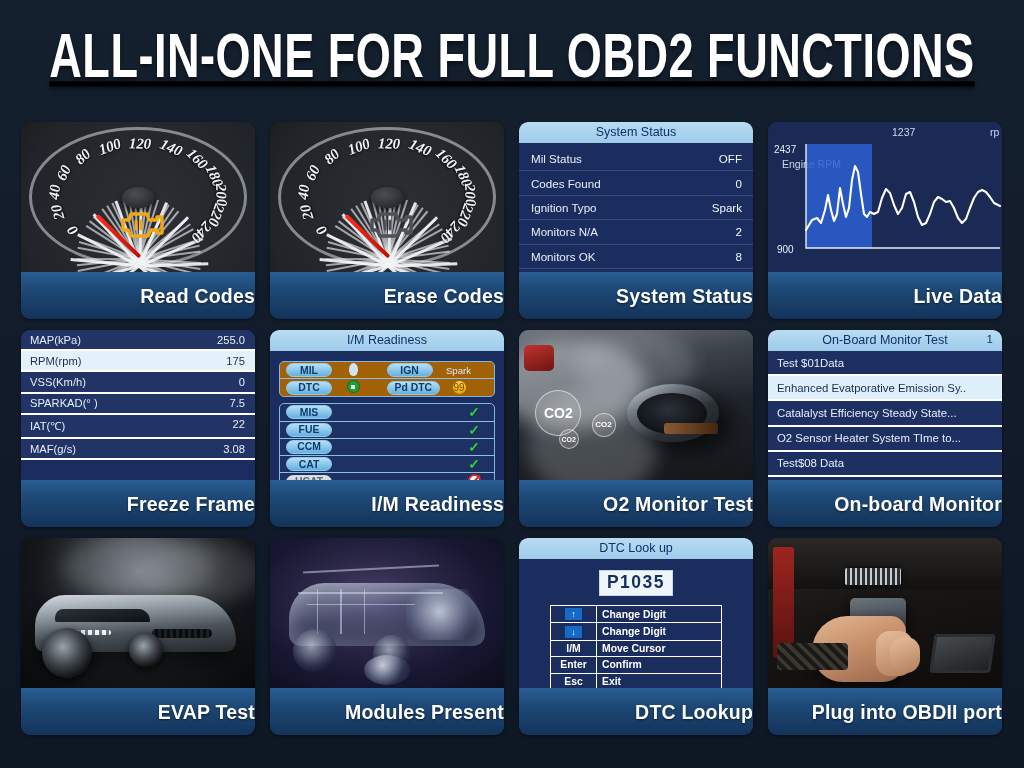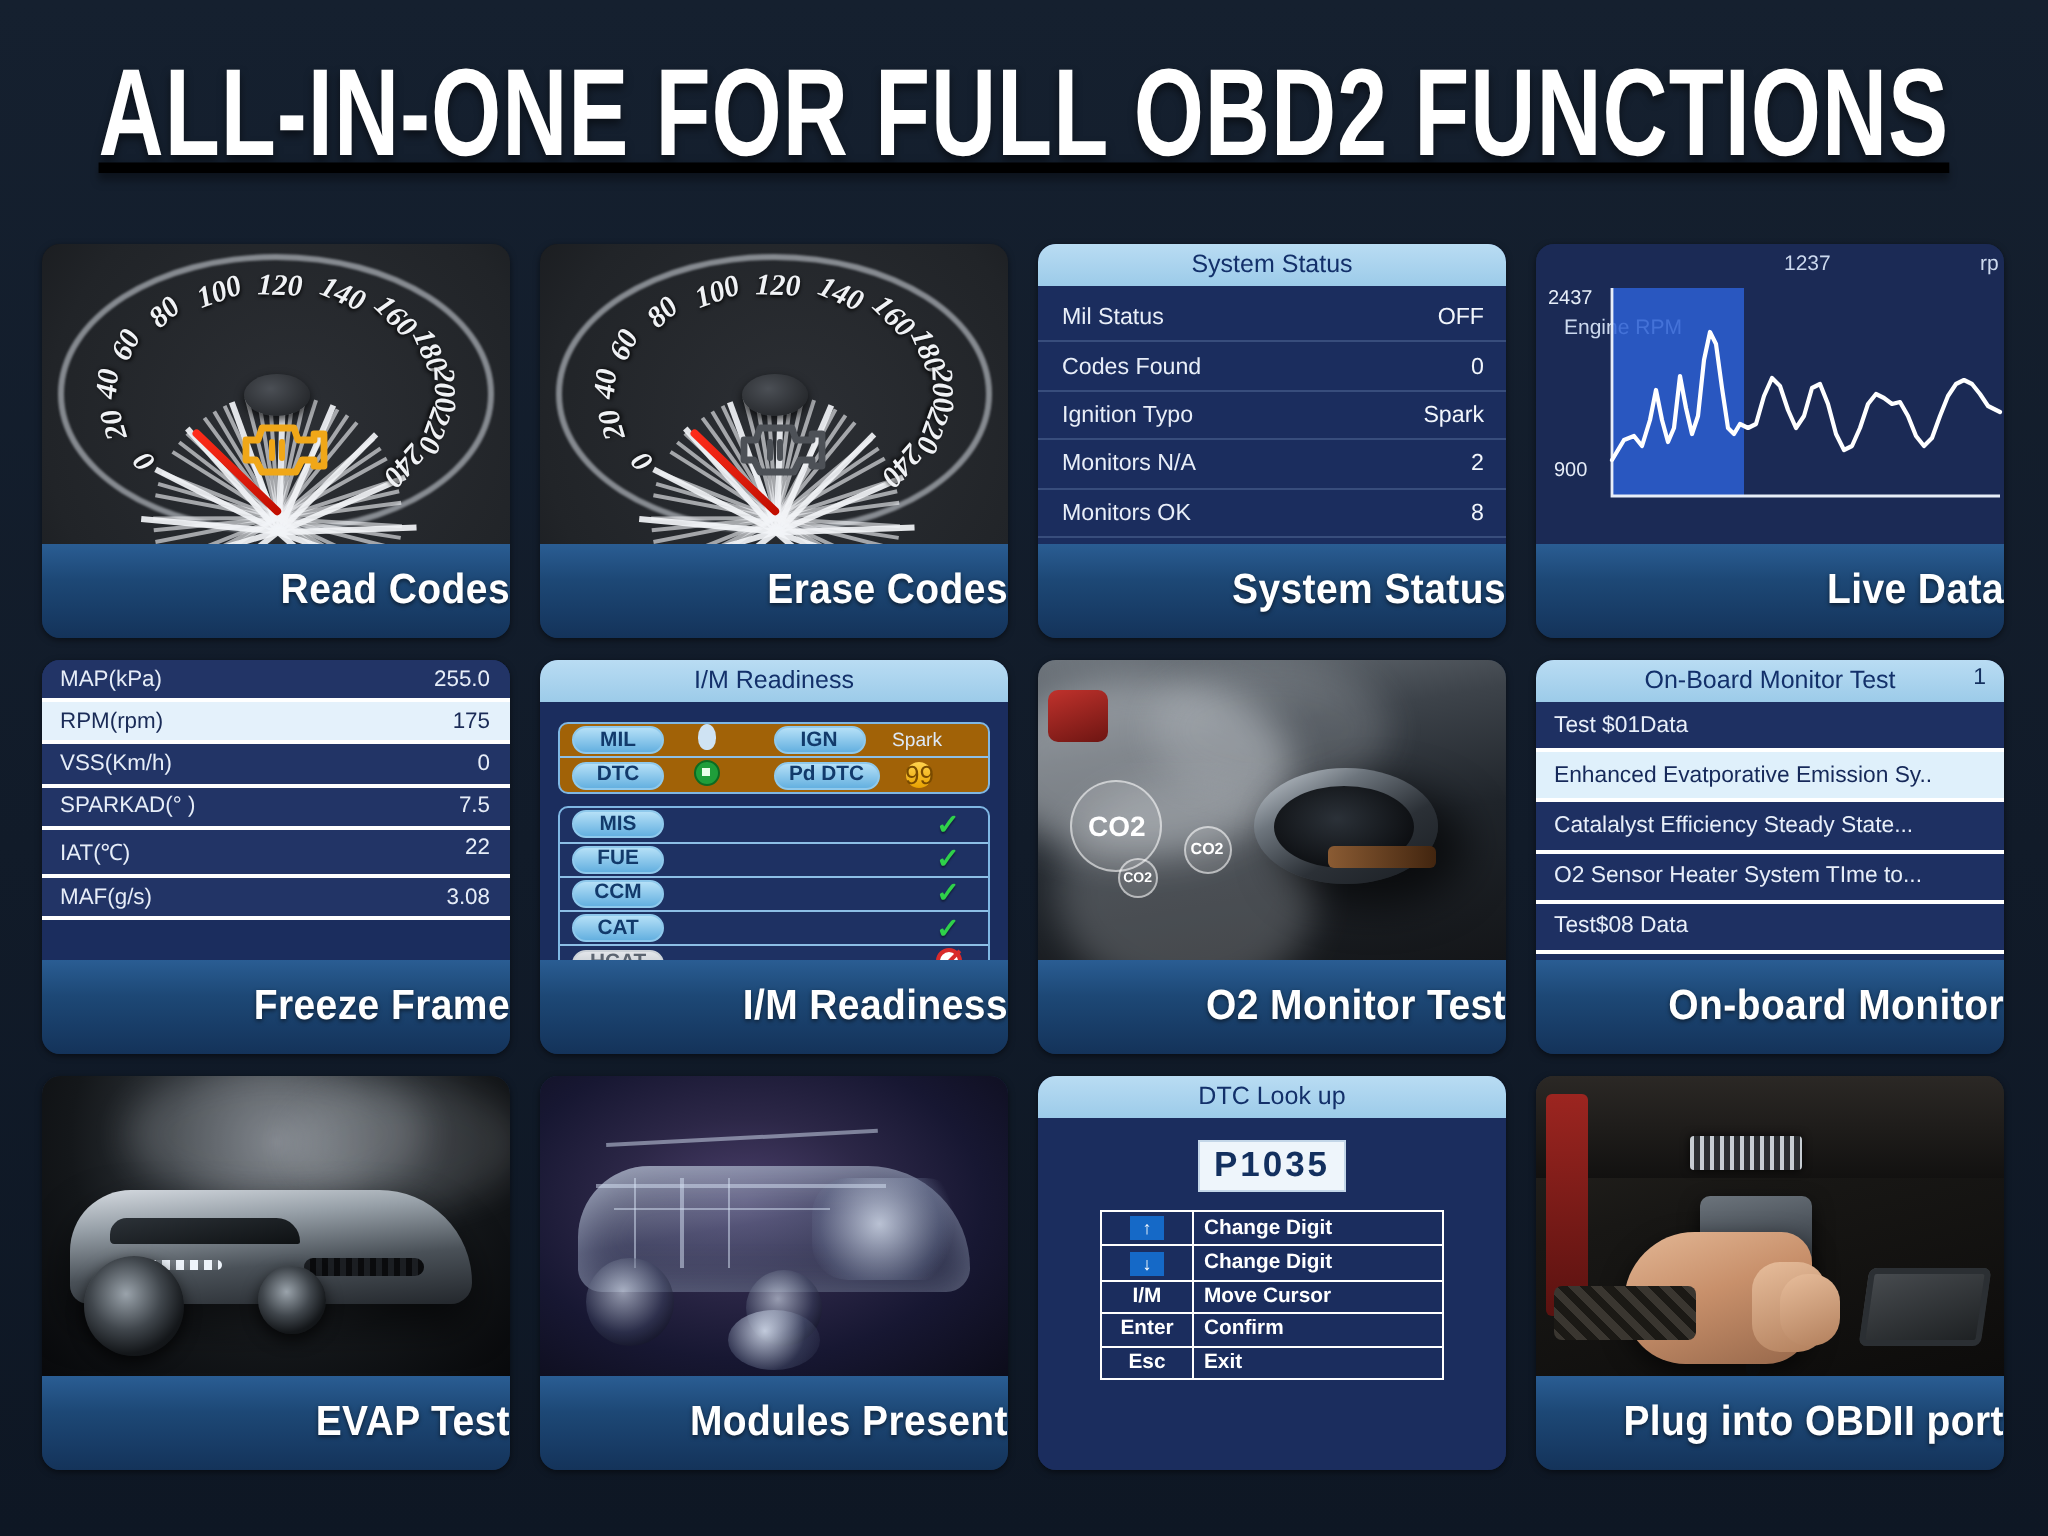--- a/index.html
+++ b/index.html
@@ -132,32 +132,32 @@
   .noent { display:inline-block; width:13px; height:13px; border-radius:50%;
            background:#fff; border:2.3px solid #d92b2b; position:relative; }
   .noent::after { content:''; position:absolute; left:-1px; top:3.2px; width:13px; height:2.4px;
            background:#d92b2b; transform:rotate(-45deg); }
   .dot-g { display:inline-block; width:13px; height:13px; border-radius:50%; background:#1f9e3a; border:1px solid #0d6b22; }
   .dot-g::after{content:'';display:block;width:4px;height:4px;background:#eaffea;margin:3.5px auto;}
   .bulb { display:inline-block; width:9px; height:13px; background:#cfe3f3;
           border-radius:50% 50% 45% 45%; }
   .badge-y { display:inline-block; width:13px; height:13px; border-radius:50%;
           background:linear-gradient(180deg,#ffd24d,#e8a200); color:#7a4b00;
-          font-size:13px; line-height:13px; text-align:center; font-weight:400; }
+          font-size:10px; line-height:13px; text-align:center; font-weight:400; }
   .txt-sm { font-size: 9.6px; color:#dde8f6; }
 
   
   .ld { width:100%; height:100%; background:#1b2a55; position:relative; }
   .ld-head { position:absolute; left:0; top:4px; width:100%; height:16px; color:#ccd9ee; font-size:10.5px; }
   .ld-head .a { position:absolute; left:14px;margin-top:32px; }
   .ld-head .b { position:absolute; left:124px; }
   .ld-head .c { position:absolute; left:222px; }
   .ld-y { position:absolute; color:#e6edf8; font-size:10px; }
   .ld-y.top { left:6px; top:22px; }
-  .ld-y.bot { left:9px; top:108px; }
+  .ld-y.bot { left:9px; top:122px; }
 
   
   .dtc-code {
     margin: 11px auto 9px; width: 74px; text-align:center;
     background:#eef5fb; color:#13305f; font-size:17.5px; font-weight:700;
     letter-spacing:1.5px; border:1px solid #c3d6e8; padding:1px 0 2px;
   }
   .dtc-table { margin: 0 auto; width: 172px; border:1.4px solid #ffffff; border-collapse:collapse; }
   .dtc-table td { border:1.2px solid #ffffff; color:#ffffff; font-size:10.4px; font-weight:700; padding:2.2px 5px; }
   .dtc-table td.k { width:46px; text-align:center; }
@@ -722,20 +722,23 @@
                   <td>Confirm</td>
                 </tr>
                 <tr>
                   <td class="k">Esc</td>
                   <td>Exit</td>
                 </tr>
               </tbody>
           </table>
         </div>
       </div>
+      <div class="card-label">
+        <span>DTC Lookup</span>
+      </div>
     </div>
 
     <div class="card">
       <div class="card-media">
         <div class="obdport">
           <div class="op-dash"></div>
           <div class="op-red"></div>
           <div class="op-socket"></div>
           <div class="op-plug"></div>
           <div class="op-cable"></div>

